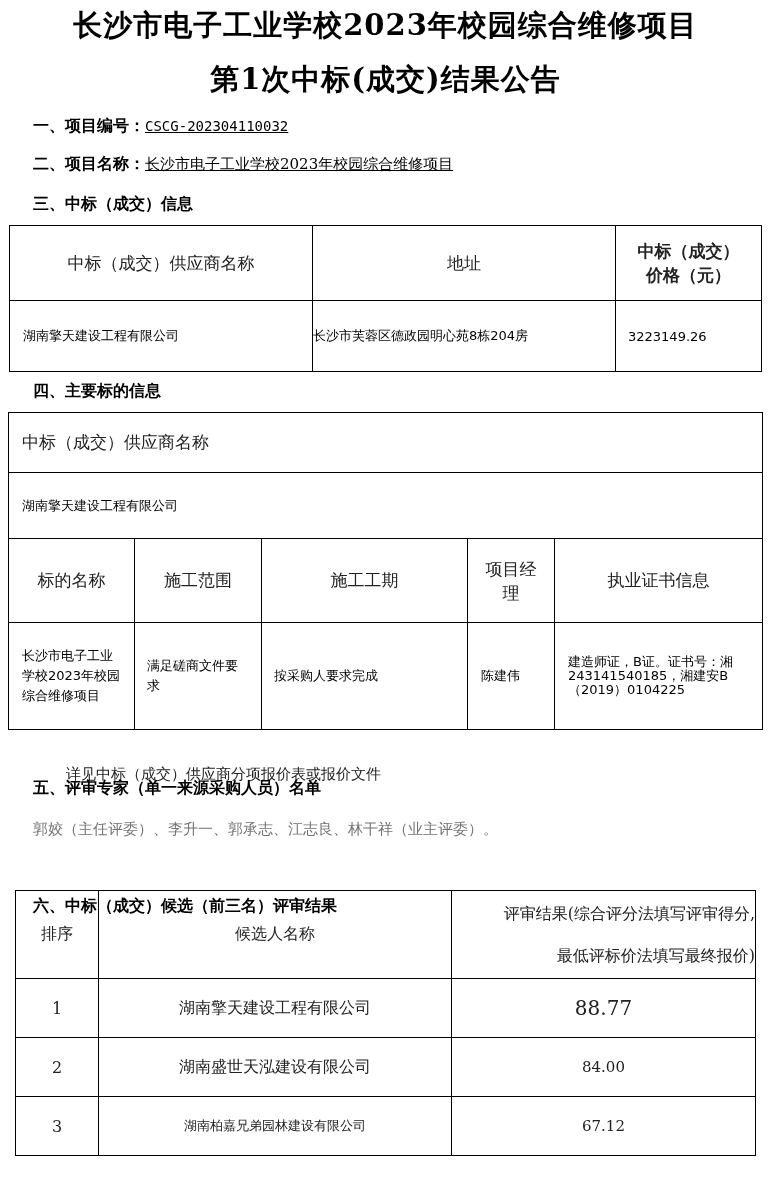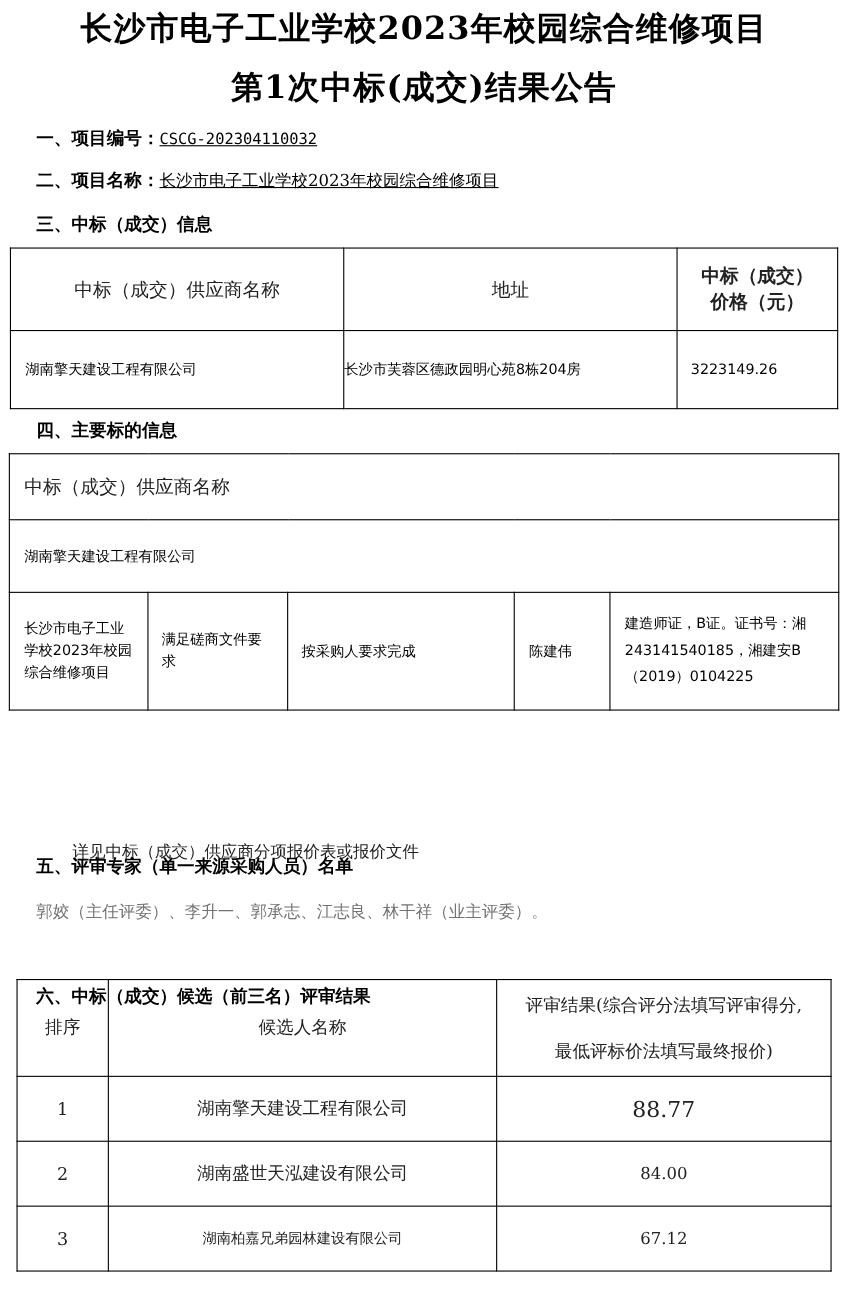--- a/index.html
+++ b/index.html
@@ -66,26 +66,33 @@
       <col style="width:87px">
       <col style="width:208px">
     </colgroup>
   <tbody>
       <tr style="height:60px;">
     <td colspan="5" class="hdr" style="text-align:left; padding-left:13px;">中标（成交）供应商名称</td>
   </tr>
   <tr style="height:66px;">
     <td colspan="5" class="cell" style="padding-left:13px;">湖南擎天建设工程有限公司</td>
   </tr>
+  <tr style="height:84px;">
+    <td class="hdr">标的名称</td>
+    <td class="hdr">施工范围</td>
+    <td class="hdr">施工工期</td>
+    <td class="hdr" style="padding:0 10px; line-height:24px;">项目经理</td>
+    <td class="hdr">执业证书信息</td>
+  </tr>
   <tr style="height:107px;">
     <td class="cell" style="padding:0 10px 0 13px; line-height:20px;">长沙市电子工业学校2023年校园综合维修项目</td>
     <td class="cell" style="padding:0 14px 0 12px; line-height:20px;">满足磋商文件要求</td>
     <td class="cell" style="padding-left:12px;">按采购人要求完成</td>
     <td class="cell" style="padding-left:13px;">陈建伟</td>
-    <td class="cell" style="padding:0 8px 0 13px; line-height:24px;">建造师证，B证。证书号：湘243141540185，湘建安B（2019）0104225</td>
+    <td class="cell" style="padding:0 8px 0 13px; line-height:14px;">建造师证，B证。证书号：湘243141540185，湘建安B（2019）0104225</td>
   </tr>
 </tbody>
   </table>
 
 <div class="abs plain" style="left:66px; top:739px; color:#222;margin-top:26px;">详见中标（成交）供应商分项报价表或报价文件</div>
 
 <div class="abs sec" style="left:33px; top:778px;">五、评审专家（单一来源采购人员）名单</div>
 
 <div class="abs plain" style="left:33px; top:820px; color:#737373;">郭姣（主任评委）、李升一、郭承志、江志良、林干祥（业主评委）。</div>
 
@@ -94,21 +101,21 @@
 <table style="left:15px; top:890px; width:740px;">
   <colgroup>
       <col style="width:83px">
       <col style="width:353px">
       <col style="width:304px">
     </colgroup>
   <tbody>
       <tr style="height:88px;">
     <td class="hdr" style="font-size:16px;">排序</td>
     <td class="hdr" style="font-size:16px;">候选人名称</td>
-    <td class="hdr" style="font-size:16px; line-height:42px;">
+    <td class="hdr" style="font-size:16px; line-height:42px;text-align:right;">
       <div>评审结果(综合评分法填写评审得分,</div>
       <div>最低评标价法填写最终报价)</div>
     </td>
   </tr>
   <tr style="height:59px;">
     <td class="hdr" style="font-size:16px;">1</td>
     <td class="hdr" style="font-size:16px;">湖南擎天建设工程有限公司</td>
     <td class="hdr mono" style="font-size:20px;">88.77</td>
   </tr>
   <tr style="height:59px;">

